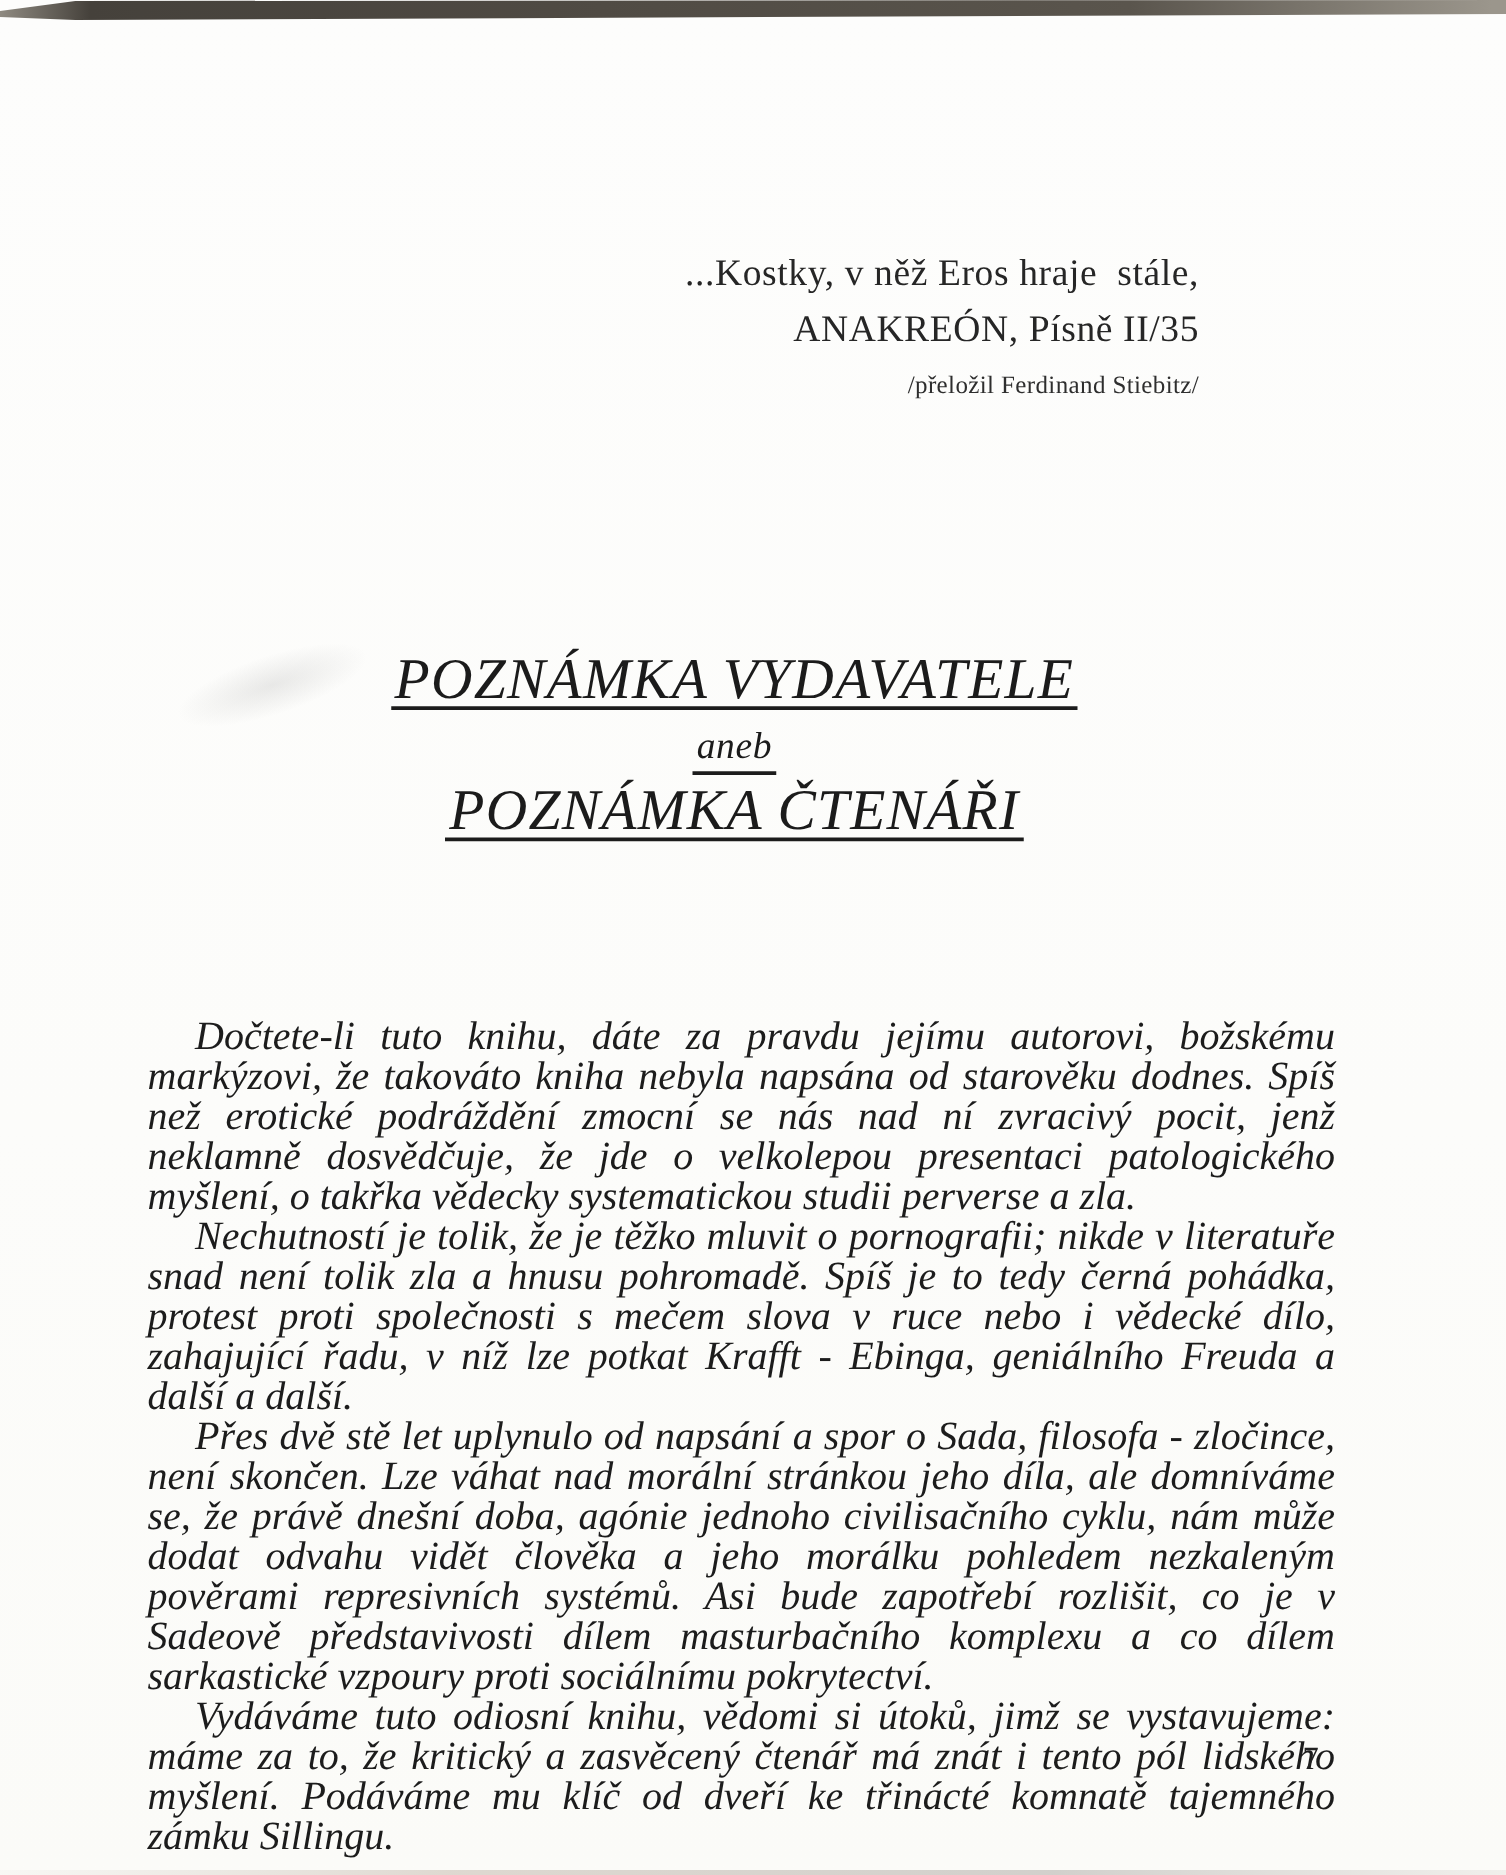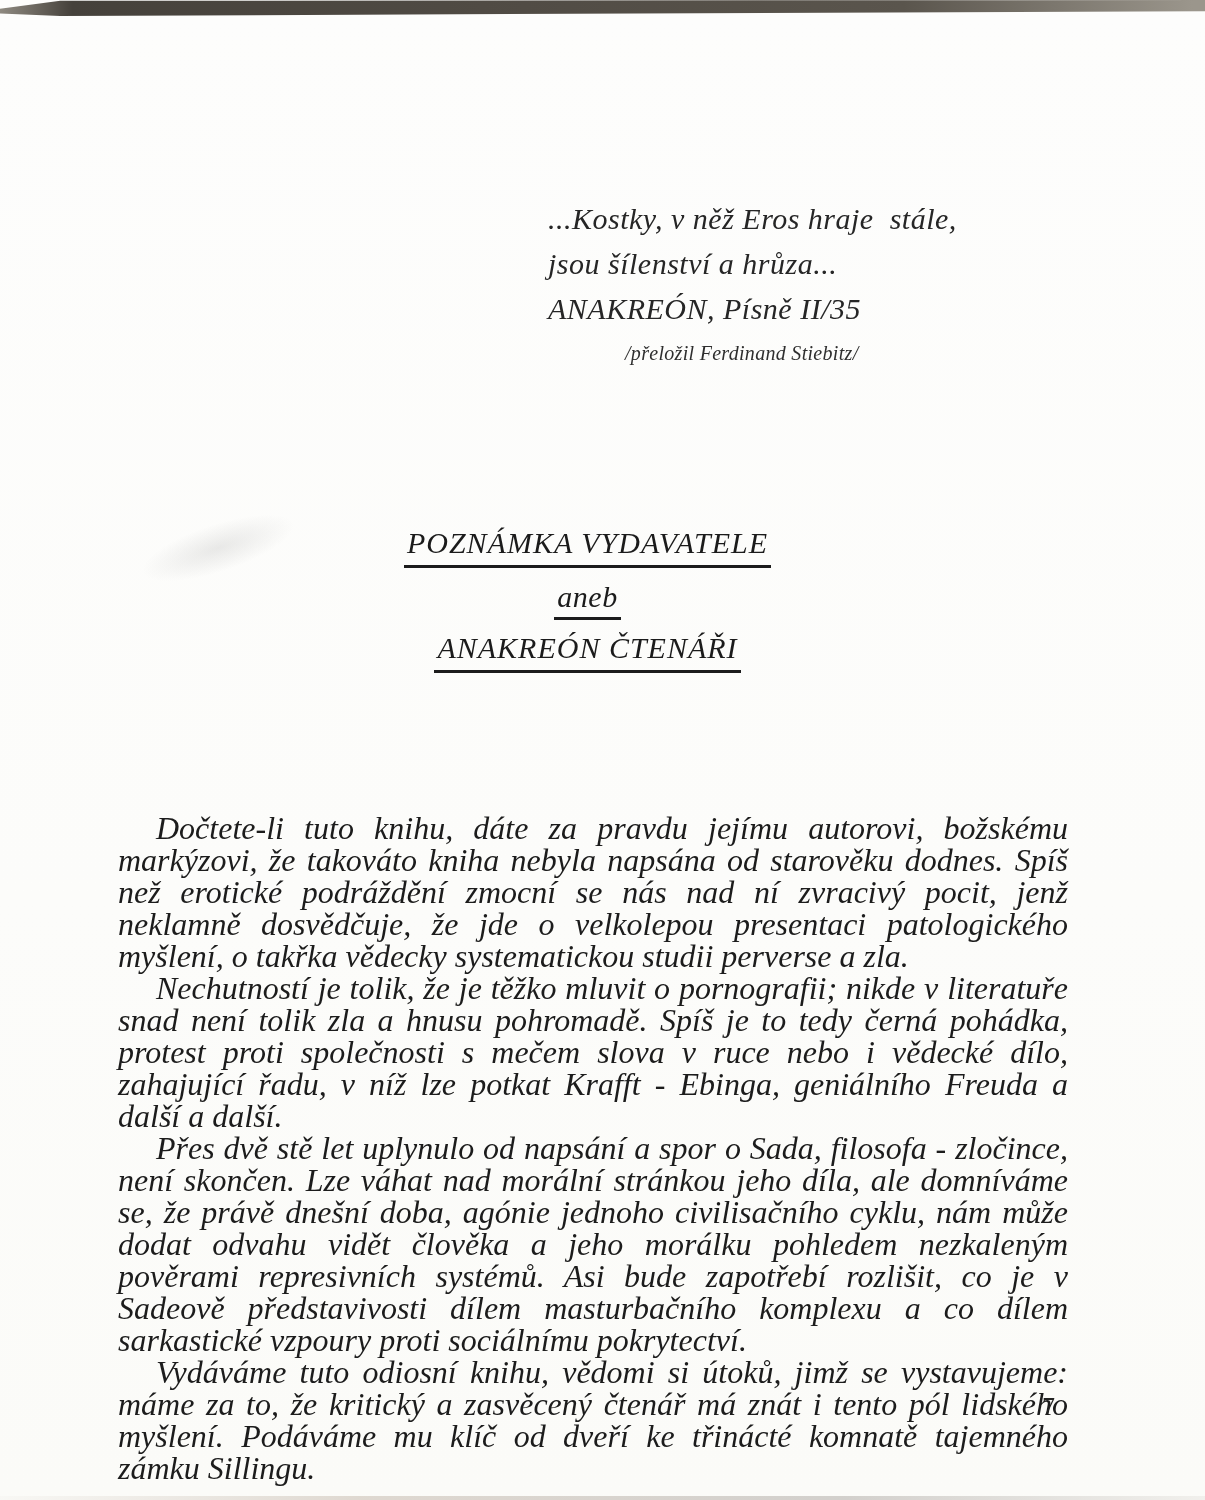--- a/index.html
+++ b/index.html
@@ -23,24 +23,24 @@
   }
   
   .smudge {
     position: absolute; left: 138px; top: 524px;
     width: 160px; height: 48px;
     background: radial-gradient(ellipse at center, rgba(140,140,140,0.18), rgba(140,140,140,0) 70%);
     transform: rotate(-18deg);
   }
   .epigraph {
     position: absolute; left: 548px; top: 196px;
-    font-style: italic;
     font-size: 30px; line-height: 45px;
     letter-spacing: 0.5px;
     color: #262626;
+    text-align: right;
   }
   .ep-line { white-space: pre; }
   .ep-attr {
     margin-left: 77px; margin-top: 9px;
     font-size: 20px; line-height: 26px;
     letter-spacing: 0.3px;
     color: #2e2e2e;
   }
   .heading {
     position: absolute; left: 0; top: 524px;
@@ -48,21 +48,21 @@
     text-align: center;
     font-style: italic;
     color: #1b1b1b;
   }
   .heading .row { line-height: 1; }
   .h-line {
     display: inline-block;
     border-bottom: 3px solid #1c1c1c;
     padding: 0 3px 4px 3px;
   }
-  .h-big   { font-size: 30px; letter-spacing: 1px; line-height: 37px; }
+  .h-big   { font-size: 46px; letter-spacing: 1px; line-height: 37px; }
   .h-small { font-size: 30px; letter-spacing: 0.5px; line-height: 32px; }
   .row-2 { margin-top: 13px; }
   .row-3 { margin-top: 9px; }
   .body-text {
     position: absolute; left: 118px; top: 812px;
     width: 950px;
     font-style: italic;
     font-size: 32px; line-height: 32px;
     text-align: justify;
     color: #1c1c1c;
@@ -84,34 +84,33 @@
 </head>
 <body>
 
 <div class="page">
 
   <div class="top-edge"></div>
   <div class="smudge"></div>
 
   <div class="epigraph">
     <div class="ep-line">...Kostky, v něž Eros hraje  stále,</div>
-    <div class="ep-line">jsou šílenství a hrůza...</div>
     <div class="ep-line">ANAKREÓN, Písně II/35</div>
     <div class="ep-attr">/přeložil Ferdinand Stiebitz/</div>
   </div>
 
   <div class="heading">
     <div class="row row-1">
       <span class="h-line h-big">POZNÁMKA VYDAVATELE</span>
     </div>
     <div class="row row-2">
       <span class="h-line h-small">aneb</span>
     </div>
     <div class="row row-3">
-      <span class="h-line h-big">ANAKREÓN ČTENÁŘI</span>
+      <span class="h-line h-big">POZNÁMKA ČTENÁŘI</span>
     </div>
   </div>
 
   <div class="body-text">
     <p>Dočtete-li tuto knihu, dáte za pravdu jejímu autorovi, božskému markýzovi, že takováto kniha nebyla napsána od starověku dodnes. Spíš než erotické podráždění zmocní se nás nad ní zvracivý pocit, jenž neklamně dosvědčuje, že jde o velkolepou presentaci patologického myšlení, o takřka vědecky systematickou studii perverse a zla.</p>
     <p>Nechutností je tolik, že je těžko mluvit o pornografii; nikde v literatuře snad není tolik zla a hnusu pohromadě. Spíš je to tedy černá pohádka, protest proti společnosti s mečem slova v ruce nebo i vědecké dílo, zahajující řadu, v níž lze potkat Krafft - Ebinga, geniálního Freuda a další a další.</p>
     <p>Přes dvě stě let uplynulo od napsání a spor o Sada, filosofa - zločince, není skončen. Lze váhat nad morální stránkou jeho díla, ale domníváme se, že právě dnešní doba, agónie jednoho civilisačního cyklu, nám může dodat odvahu vidět člověka a jeho morálku pohledem nezkaleným pověrami represivních systémů. Asi bude zapotřebí rozlišit, co je v Sadeově představivosti dílem masturbačního komplexu a co dílem sarkastické vzpoury proti sociálnímu pokrytectví.</p>
     <p>Vydáváme tuto odiosní knihu, vědomi si útoků, jimž se vystavujeme: máme za to, že kritický a zasvěcený čtenář má znát i tento pól lidského myšlení. Podáváme mu klíč od dveří ke třinácté komnatě tajemného zámku Sillingu.</p>
   </div>
 

